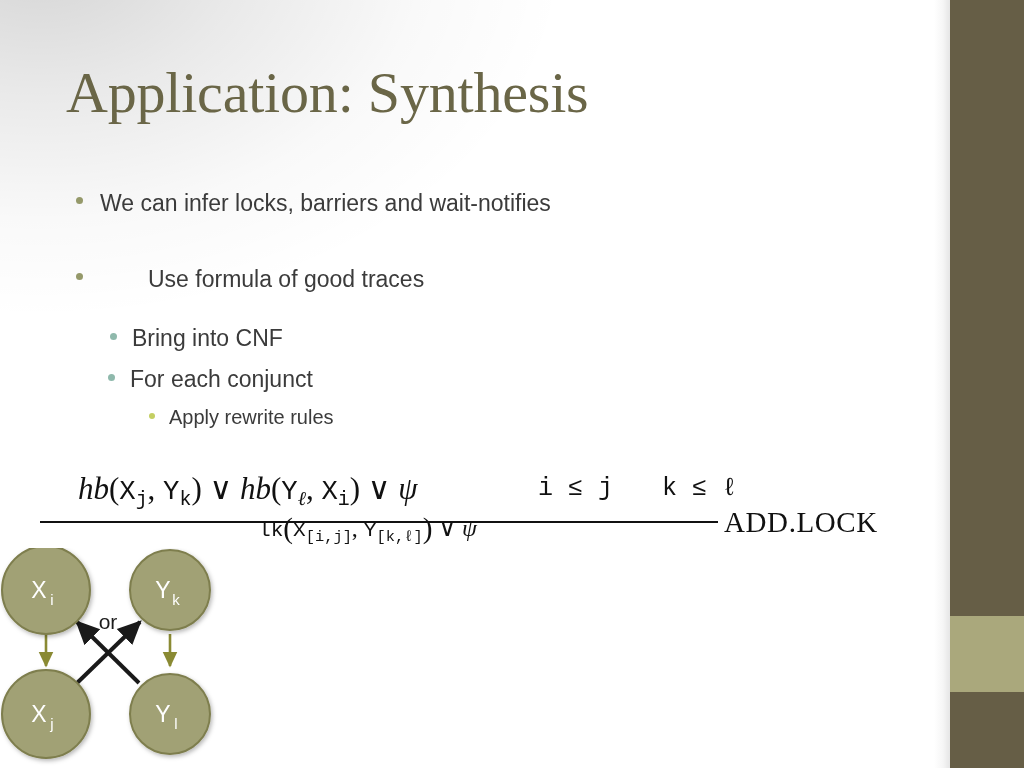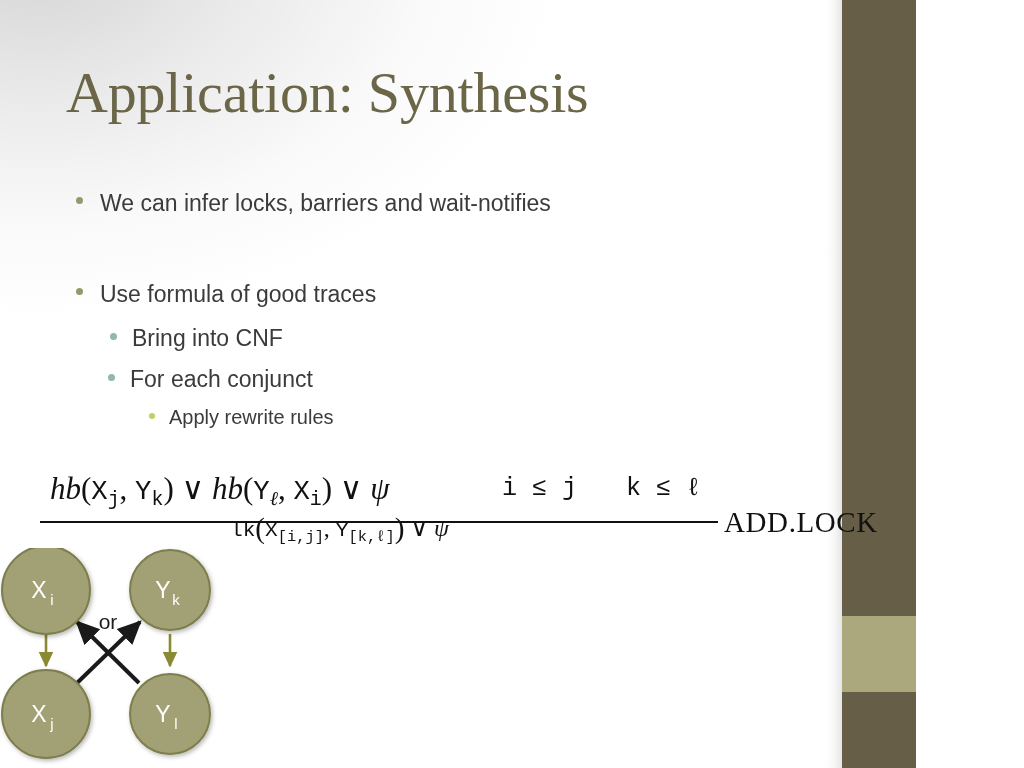--- a/index.html
+++ b/index.html
@@ -6,21 +6,21 @@
     margin: 0;
     padding: 0;
     width: 1024px;
     height: 768px;
     overflow: hidden;
     background: #ffffff;
   }
 
   #slide {
     position: relative;
-    width: 916px;
+    width: 1024px;
     height: 768px;
     background:
       radial-gradient(ellipse 620px 430px at 4% -6%, rgba(0,0,0,0.17) 0%, rgba(0,0,0,0.085) 32%, rgba(0,0,0,0.025) 62%, rgba(0,0,0,0) 85%),
       linear-gradient(to bottom, #ffffff 0%, #ffffff 100%);
     font-family: "Liberation Sans", sans-serif;
     overflow: hidden;
   }
 
   
   .side-band {
@@ -82,20 +82,21 @@
   #rule {
     position: absolute;
     left: 40px;
     top: 470px;
     width: 860px;
     color: #111;
   }
   .numer, .denom {
     font-family: "Liberation Serif", serif;
     white-space: nowrap;
+    margin-left: 28px;
   }
   .numer {
     position: absolute;
     left: 10px;
     top: 0;
     font-size: 31px;
   }
   .frac-bar {
     position: absolute;
     left: 0px;
@@ -121,20 +122,21 @@
     color: #111;
     white-space: nowrap;
   }
   .cond {
     position: absolute;
     top: 4px;
     font-family: "Liberation Mono", monospace;
     font-size: 25px;
     white-space: nowrap;
     color: #111;
+    margin-left: 36px;
   }
   .cond-1 { left: 462px; }
   .cond-2 { left: 586px; }
 
   .mi  { font-style: italic; font-family: "Liberation Serif", serif; }
   .tt  { font-family: "Liberation Mono", monospace; font-size: 0.88em; }
   .psi { font-style: italic; font-family: "Liberation Serif", serif; }
   .sub { font-size: 0.64em; vertical-align: -0.30em; }
   .paren-big { font-size: 1.22em; position: relative; top: 0.07em; }
 
@@ -175,21 +177,21 @@
 
   <div id="title" style="color: rgb(106, 102, 71);">Application: Synthesis</div>
 
   <div id="body">
 
     <div class="blt lvl1" style="left:76px; top:190px;">
       <span class="dot" style="background: rgb(149, 153, 106);"></span>
       <span>We can infer locks, barriers and wait-notifies</span>
     </div>
 
-    <div class="blt lvl1" style="left:76px; top:281px;">
+    <div class="blt lvl1" style="left:76px; top:266px;gap:48px;">
       <span class="dot" style="background: rgb(149, 153, 106);"></span>
       <span>Use formula of good traces</span>
     </div>
 
     <div class="blt lvl2" style="left:110px; top:325px;">
       <span class="dot" style="background: rgb(143, 185, 172);"></span>
       <span>Bring into CNF</span>
     </div>
 
     <div class="blt lvl2" style="left:108px; top:366px;">

